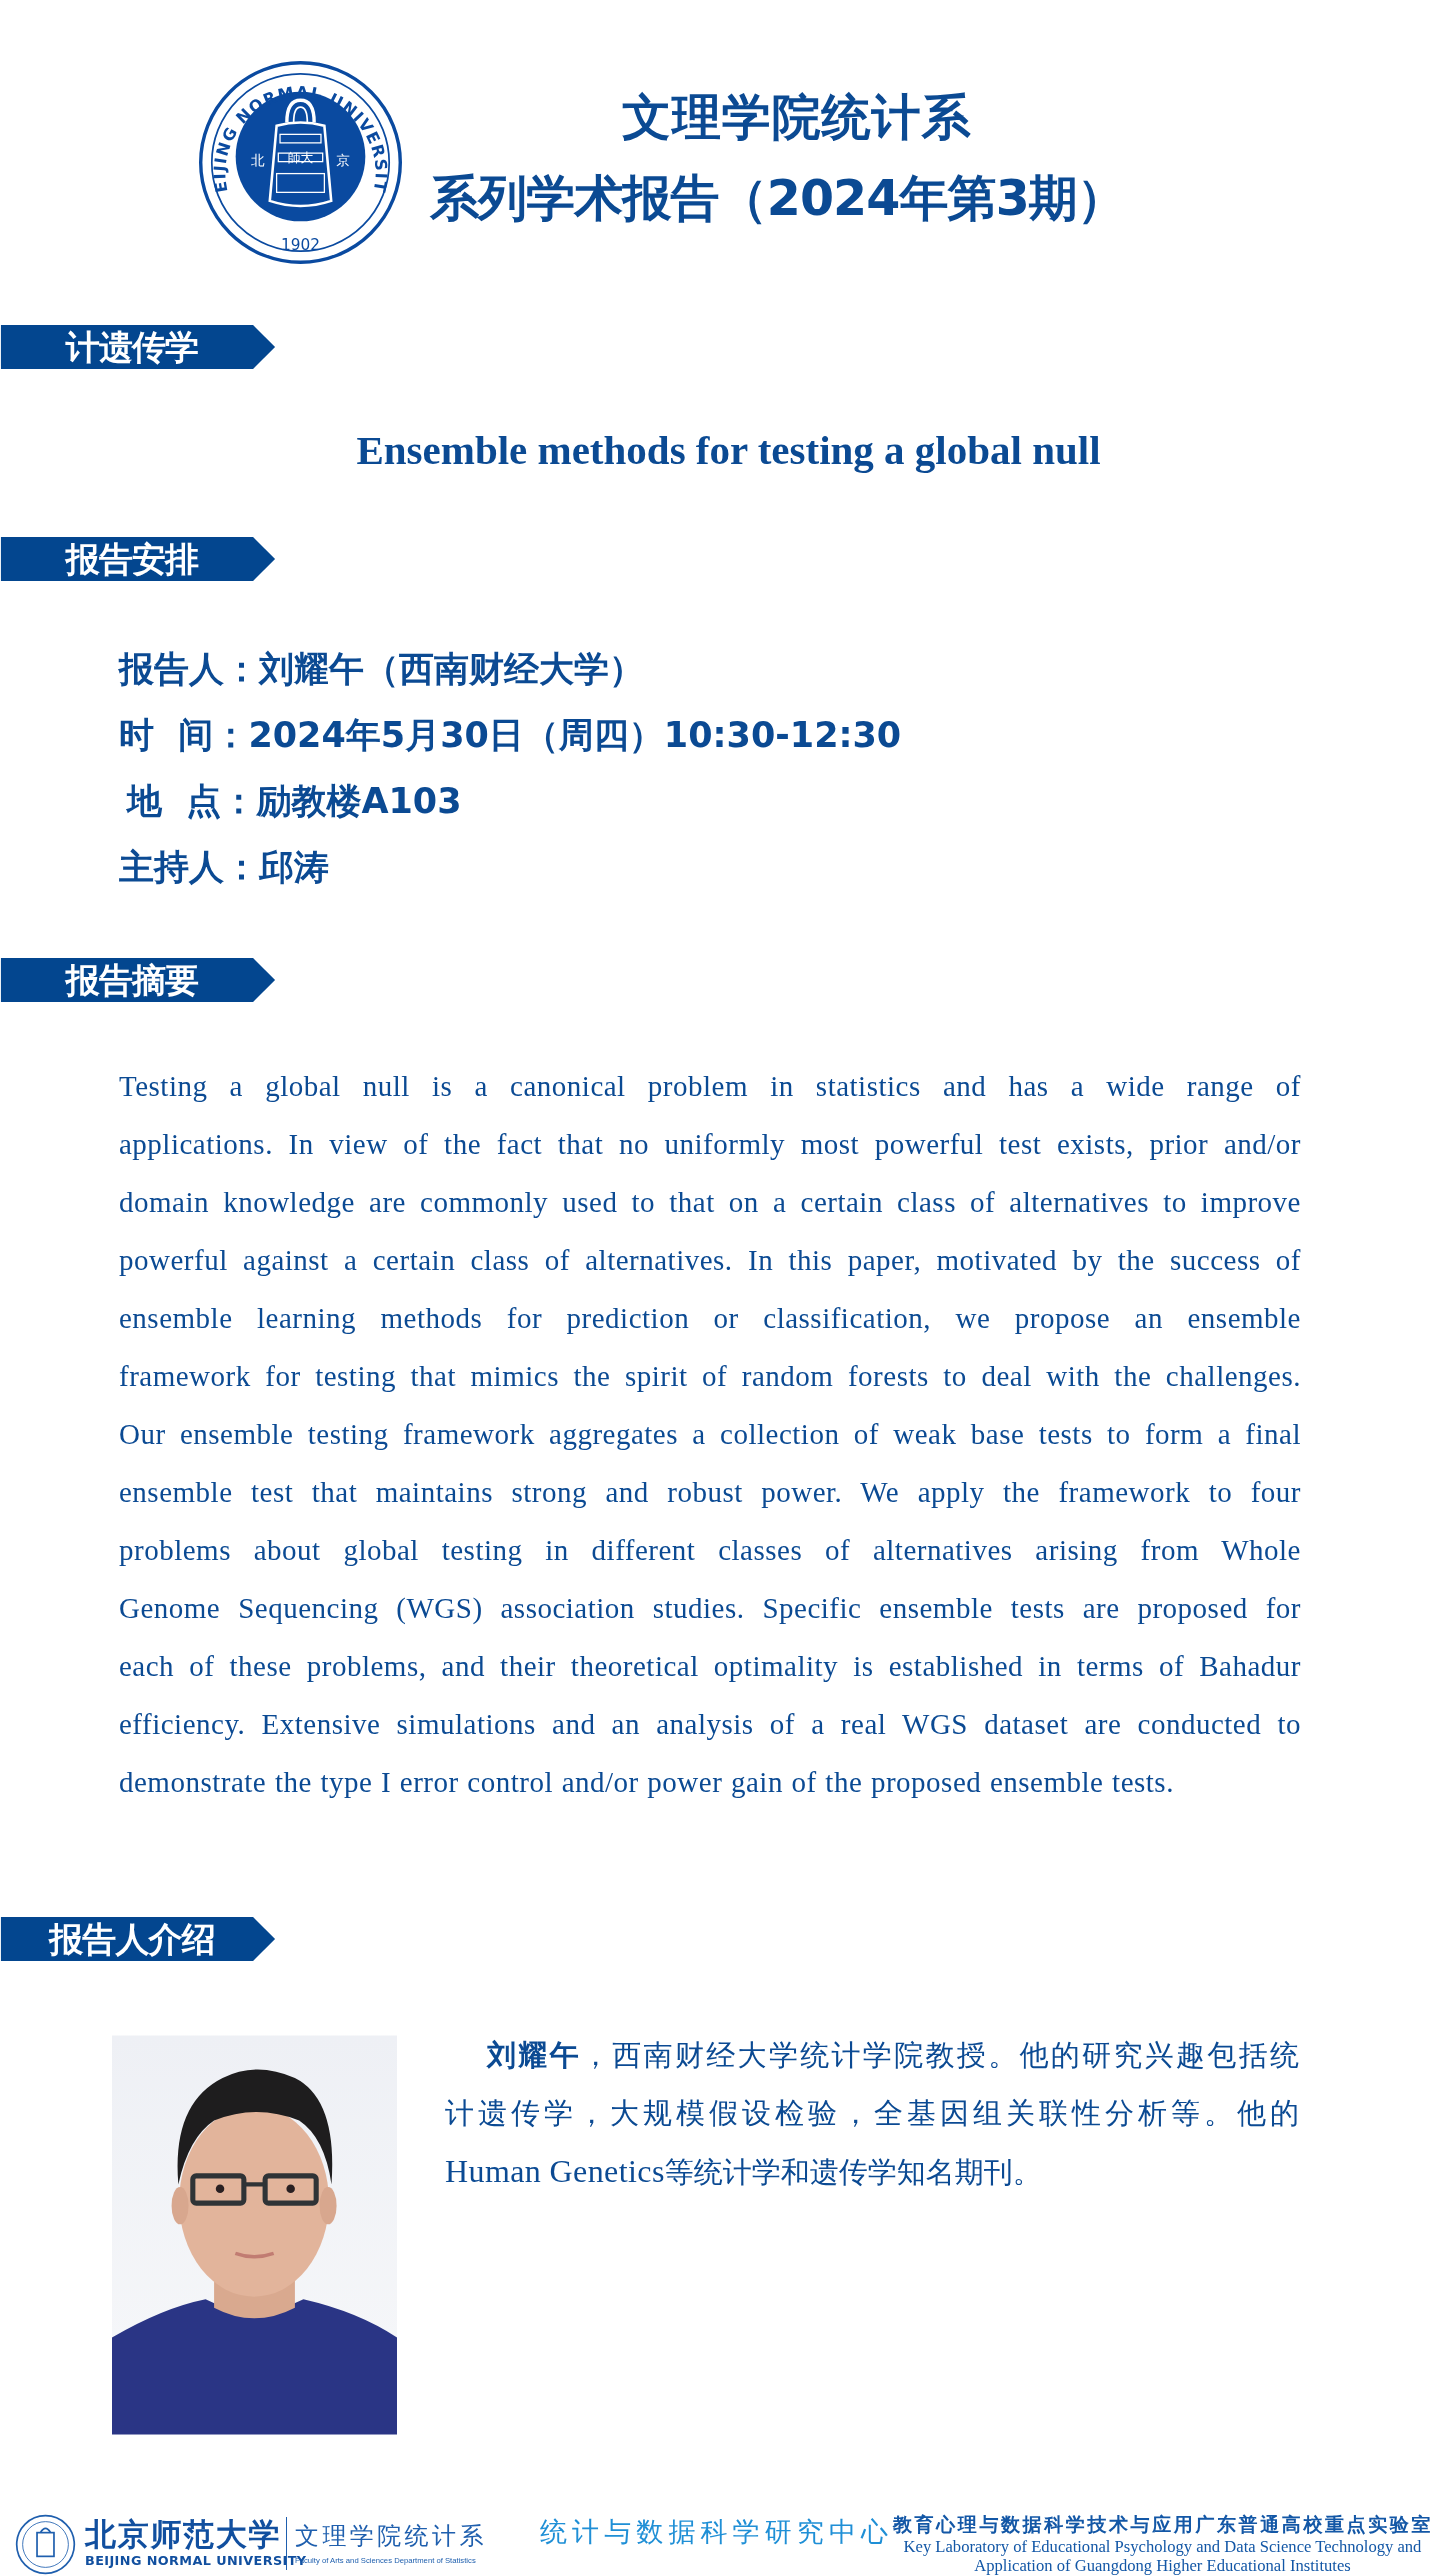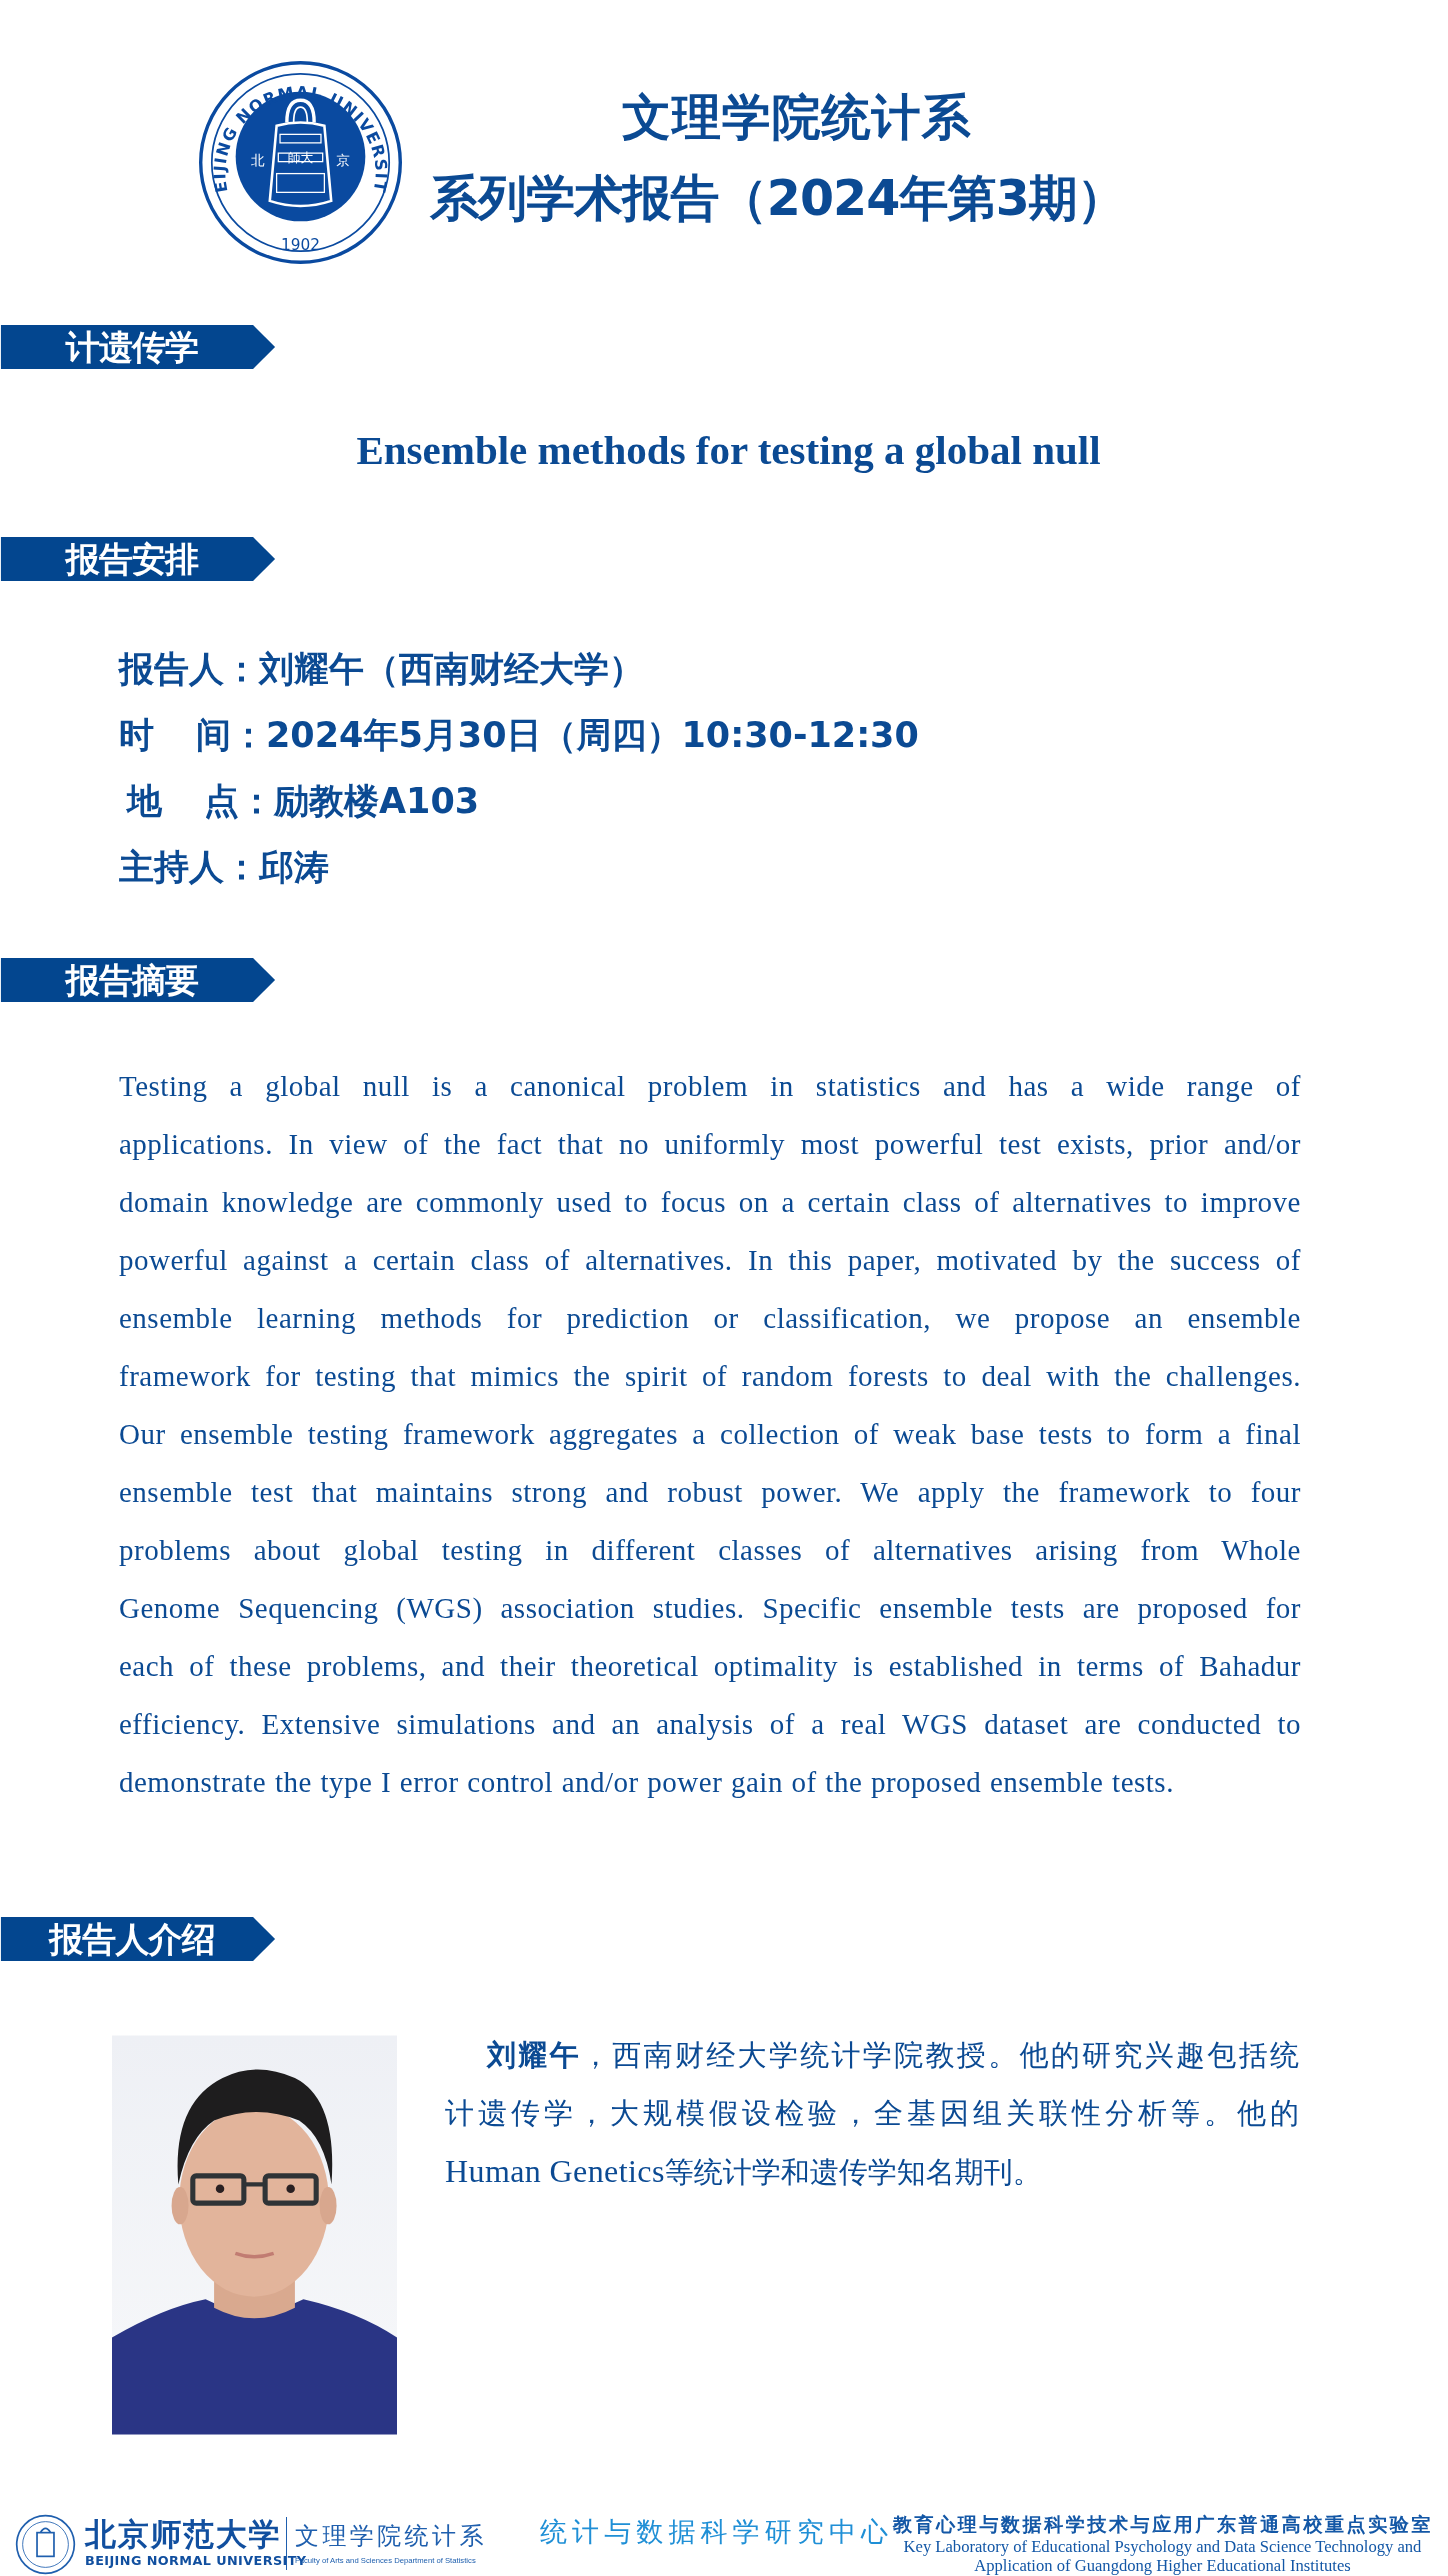--- a/index.html
+++ b/index.html
@@ -7,21 +7,21 @@
   .abs { position: absolute; }
   .seal { left: 198px; top: 61px; width: 205px; height: 203px; }
   .hdr-title { left: 0; width: 1449px; text-align: left; font-family: "DejaVu Sans", sans-serif; font-weight: bold; color: #0b4a93; white-space: nowrap; }
   .t1 { left: 622px; top: 85px; font-size: 49px; letter-spacing: 0.9px; }
   .t2 { left: 430px; top: 166px; font-size: 49px; letter-spacing: -0.9px; }
   .bar { left: 0; height: 44px; width: 276px; }
   .bar svg { position: absolute; left: 0; top: 0; }
   .bar-label { position: absolute; left: 0; width: 264px; top: 0; height: 44px; line-height: 44px; text-align: center; color: #ffffff; font-weight: bold; font-size: 34px; font-family: "DejaVu Sans", sans-serif; letter-spacing: -0.9px; }
   .talk-title { left: 0; width: 1457px; top: 426px; text-align: center; font-family: "Liberation Serif", serif; font-weight: bold; font-size: 41px; color: #0b4a93; }
   .info { left: 119px; font-size: 35px; font-weight: bold; white-space: nowrap; color: #0b4a93; font-family: "DejaVu Sans", sans-serif; }
-  .info .lbl { display: inline-block; font-family: Liberation Mono, monospace; }
+  .info .lbl { display: inline-block; }
   .abstract { left: 119px; top: 1057px; width: 1182px; font-family: "Liberation Serif", serif; font-size: 29px; line-height: 58px; color: #0b4a93; text-align: justify; letter-spacing: 0.5px; word-spacing: 0.9px; }
   .abstract .ln { display: block; text-align: justify; text-align-last: justify; height: 58px; white-space: nowrap; }
   .abstract .ln.last { text-align-last: left; }
   .photo { left: 112px; top: 2035px; width: 285px; height: 400px; overflow: hidden; }
   .bio { left: 445px; top: 2026px; width: 854px; font-size: 29px; line-height: 58px; color: #0b4a93; font-family: "DejaVu Sans", sans-serif; }
   .bio .ln { display: block; white-space: nowrap; height: 58px; text-align: justify; text-align-last: justify; }
   .bio .ln.last { text-align-last: left; }
   .bio .name { font-weight: bold; margin-left: 42px; }
   .serif { font-family: "Liberation Serif", serif; font-size: 32px; letter-spacing: 0.4px; }
   .footer { left: 0; top: 2505px; width: 1449px; height: 71px; }
@@ -89,21 +89,21 @@
 <div class="abs bar" style="top:958px;">
   <svg width="276" height="44" viewBox="0 0 324 52">
       <polygon points="0,0 298,0 324,26 298,52 0,52" fill="#03468f"></polygon>
     </svg>
   <div class="bar-label">报告摘要</div>
 </div>
 
 <div class="abs abstract">
   <span class="ln">Testing a global null is a canonical problem in statistics and has a wide range of</span>
   <span class="ln">applications. In view of the fact that no uniformly most powerful test exists, prior and/or</span>
-  <span class="ln">domain knowledge are commonly used to focus on a certain class of alternatives to improve</span>
+  <span class="ln">domain knowledge are commonly used to that on a certain class of alternatives to improve</span>
   <span class="ln">powerful against a certain class of alternatives. In this paper, motivated by the success of</span>
   <span class="ln">ensemble learning methods for prediction or classification, we propose an ensemble</span>
   <span class="ln">framework for testing that mimics the spirit of random forests to deal with the challenges.</span>
   <span class="ln">Our ensemble testing framework aggregates a collection of weak base tests to form a final</span>
   <span class="ln">ensemble test that maintains strong and robust power. We apply the framework to four</span>
   <span class="ln">problems about global testing in different classes of alternatives arising from Whole</span>
   <span class="ln">Genome Sequencing (WGS) association studies. Specific ensemble tests are proposed for</span>
   <span class="ln">each of these problems, and their theoretical optimality is established in terms of Bahadur</span>
   <span class="ln">efficiency. Extensive simulations and an analysis of a real WGS dataset are conducted to</span>
   <span class="ln last">demonstrate the type I error control and/or power gain of the proposed ensemble tests.</span>

